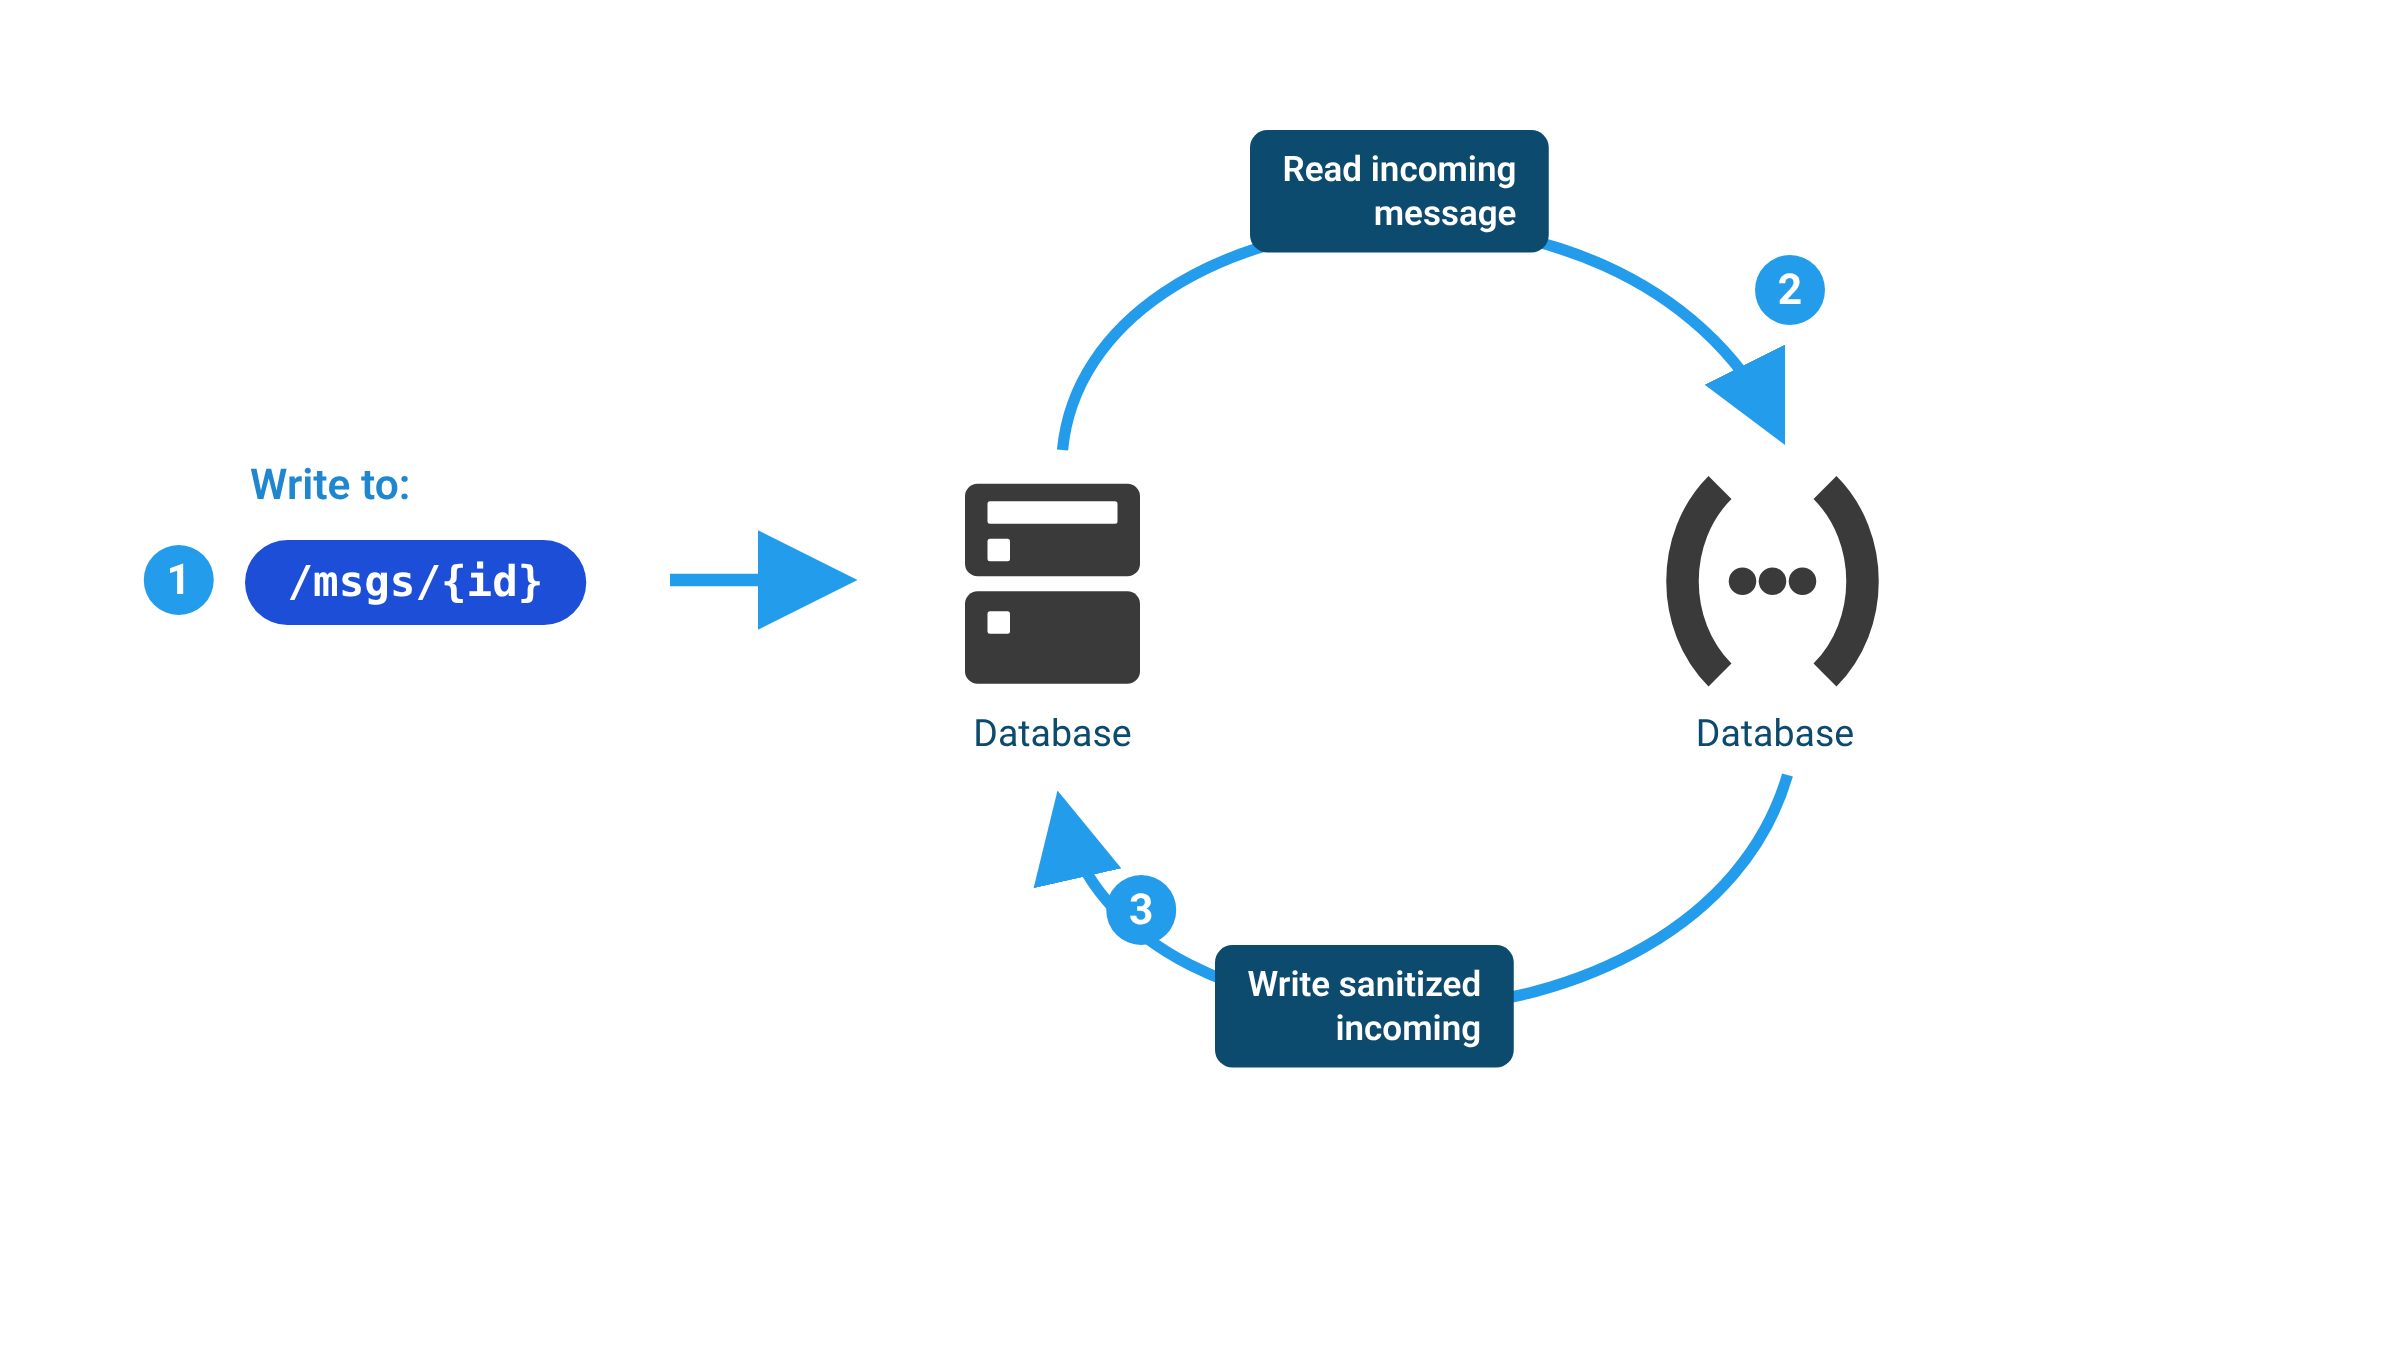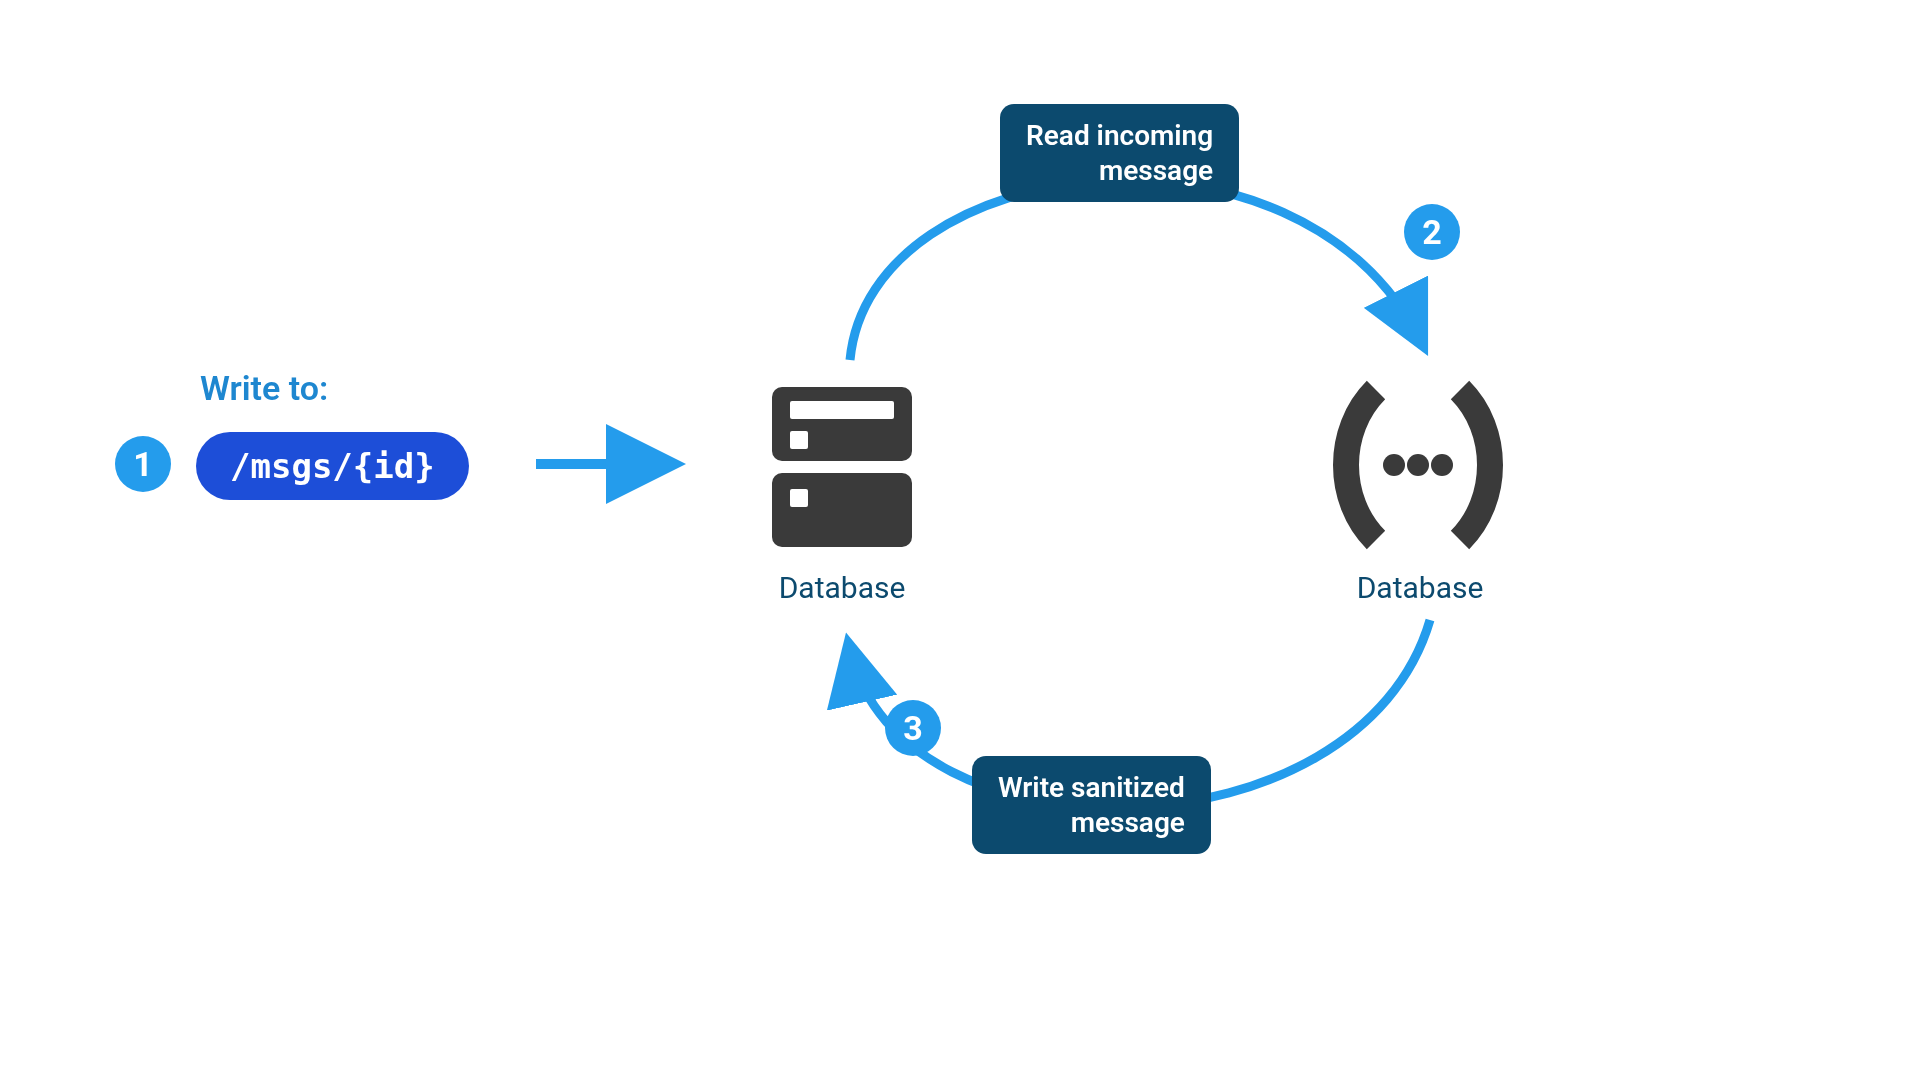--- a/index.html
+++ b/index.html
@@ -146,19 +146,19 @@
   <svg class="decor" style="left:760px; top:560px;" width="740" height="380">
     <defs>
       <marker id="ah3" markerWidth="8" markerHeight="8" refX="6" refY="4" orient="auto">
         <path d="M0,0 L8,4 L0,8 Z" fill="#249cec"></path>
       </marker>
     </defs>
     <path d="M 670 60 C 600 300, 140 310, 90 90" stroke="#249cec" stroke-width="9" fill="none" marker-end="url(#ah3)"></path>
   </svg>
 
   <div class="box-label" style="left:972px; top:756px;">Write sanitized
-message</div>
+incoming</div>
 
   <span class="badge" style="left:885px; top:700px;">
     <span>3</span>
   </span>
 
 </div>
 
 </body></html>

